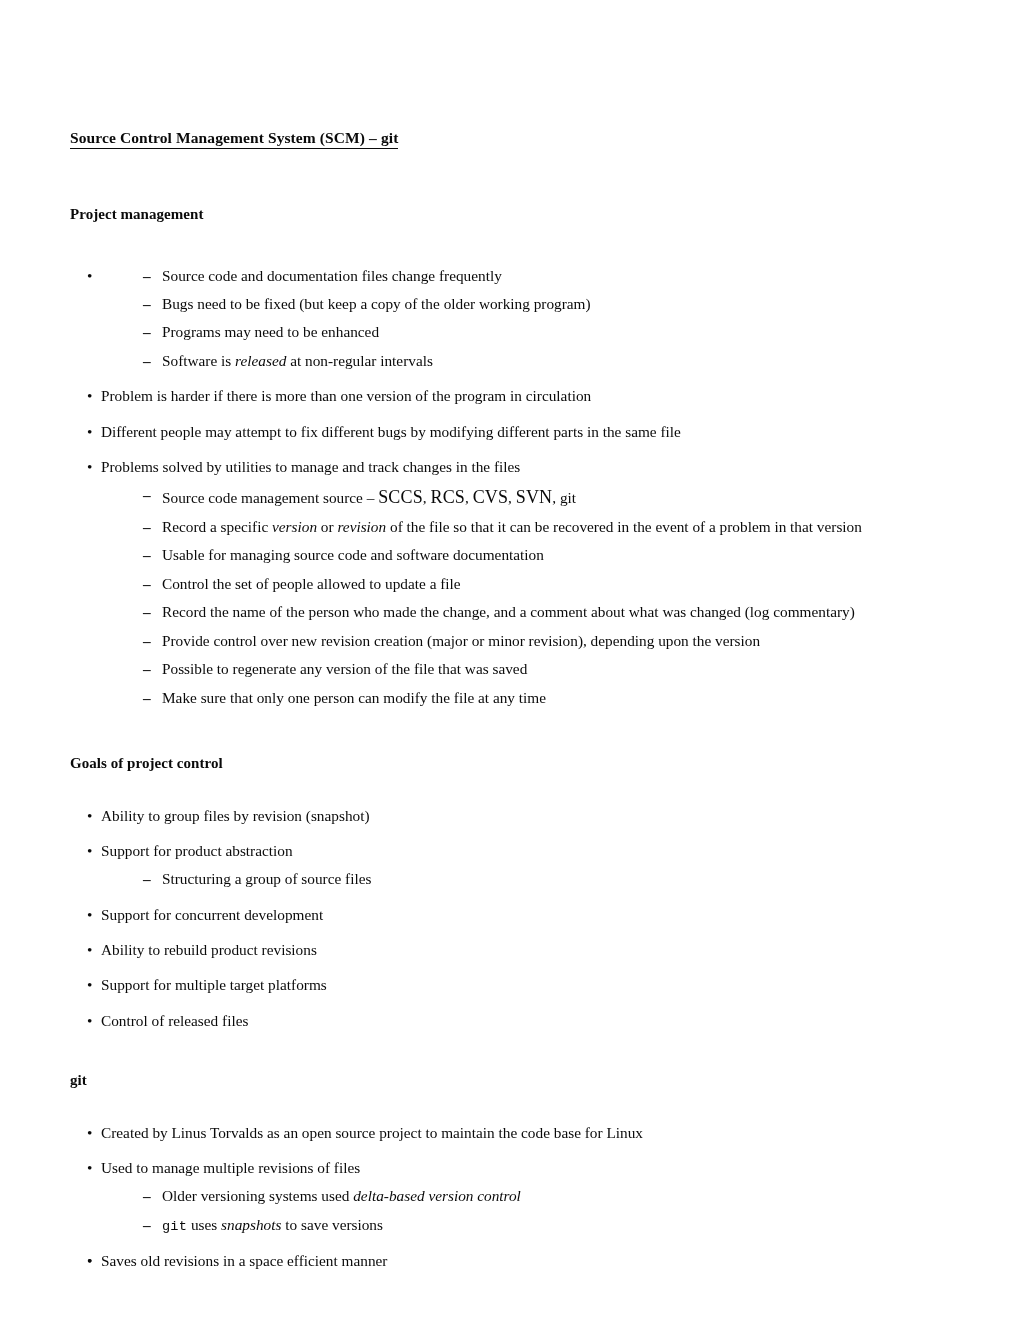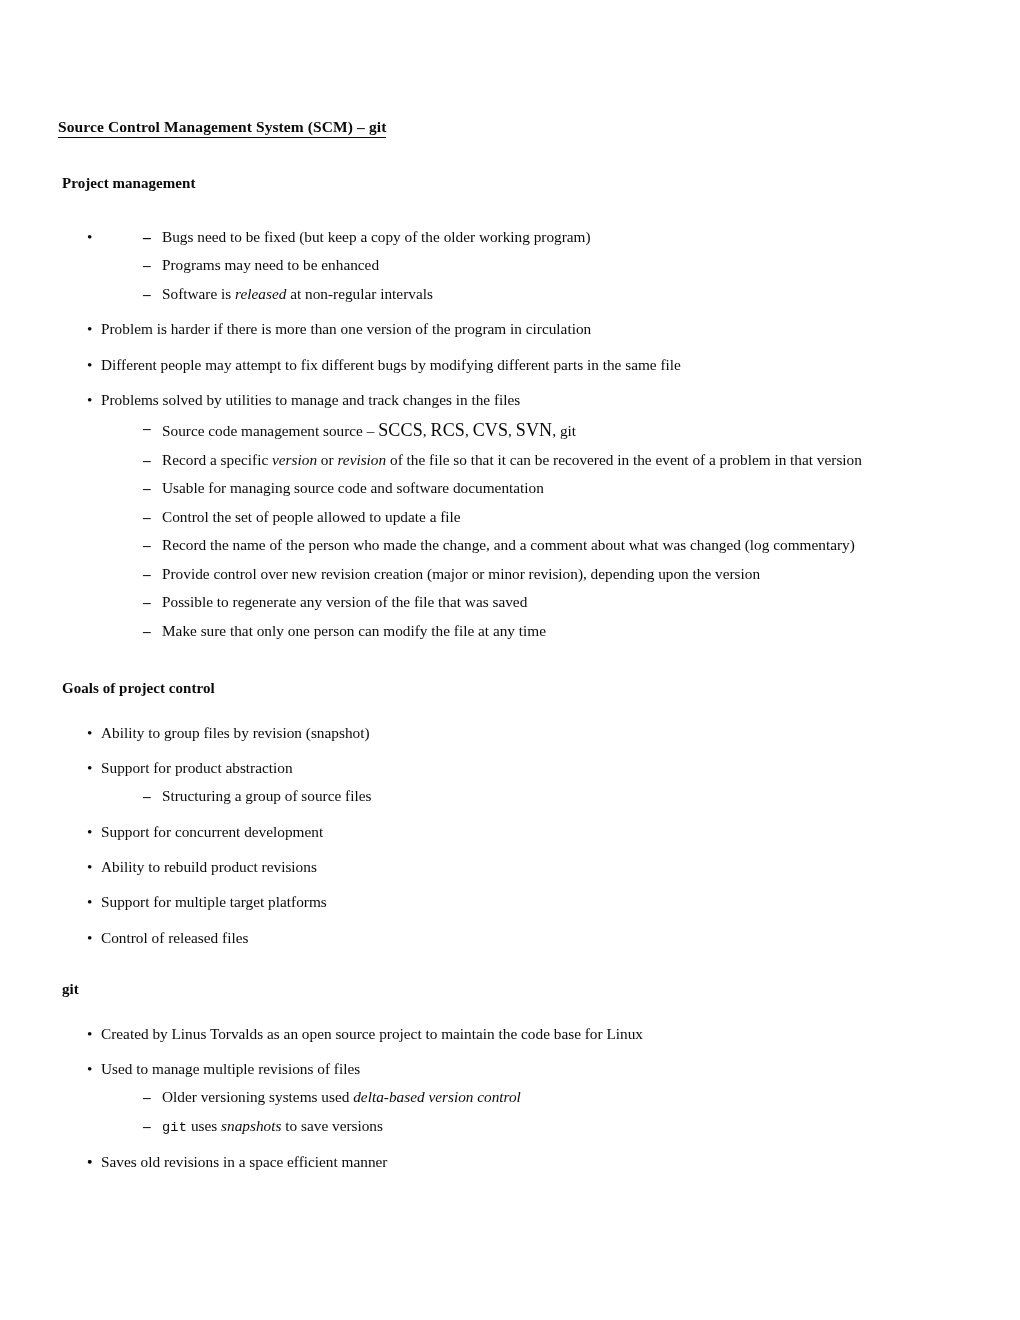--- a/index.html
+++ b/index.html
@@ -23,30 +23,30 @@
     padding: 118px 100px 0 58px;
     background: #ffffff;
   }
 
   
   .doc-title {
     font-size: 15.5px;
     font-weight: bold;
     letter-spacing: 0.1px;
     line-height: 1;
-    margin: 0;
+    margin: 12px;
     display: inline-block;
     border-bottom: 1.3px solid #0a0a0a;
     padding-bottom: 2px;
   }
   .section-heading {
     font-size: 15px;
     font-weight: bold;
     line-height: 1;
-    margin: 4px;
+    margin: 12px;
     letter-spacing: 0.05px;
   }
 
   
   .gap-title   { height: 34px; }
   .gap-after-h { height: 24px; }
   .gap-section { height: 36px; }
   .gap-git     { height: 30px; }
 
   
@@ -123,20 +123,21 @@
   <div class="gap-after-h"></div>
 
   <ul class="level1">
 
     <li>
       <span class="bullet">•</span>
 
       <ul class="level2">
         <li>
           <span class="dash">–</span>
+          <span>Source code and documentation files change frequently</span>
         </li>
         <li>
           <span class="dash">–</span>
           <span>Bugs need to be fixed (but keep a copy of the older working program)</span>
         </li>
         <li>
           <span class="dash">–</span>
           <span>Programs may need to be enhanced</span>
         </li>
         <li>

